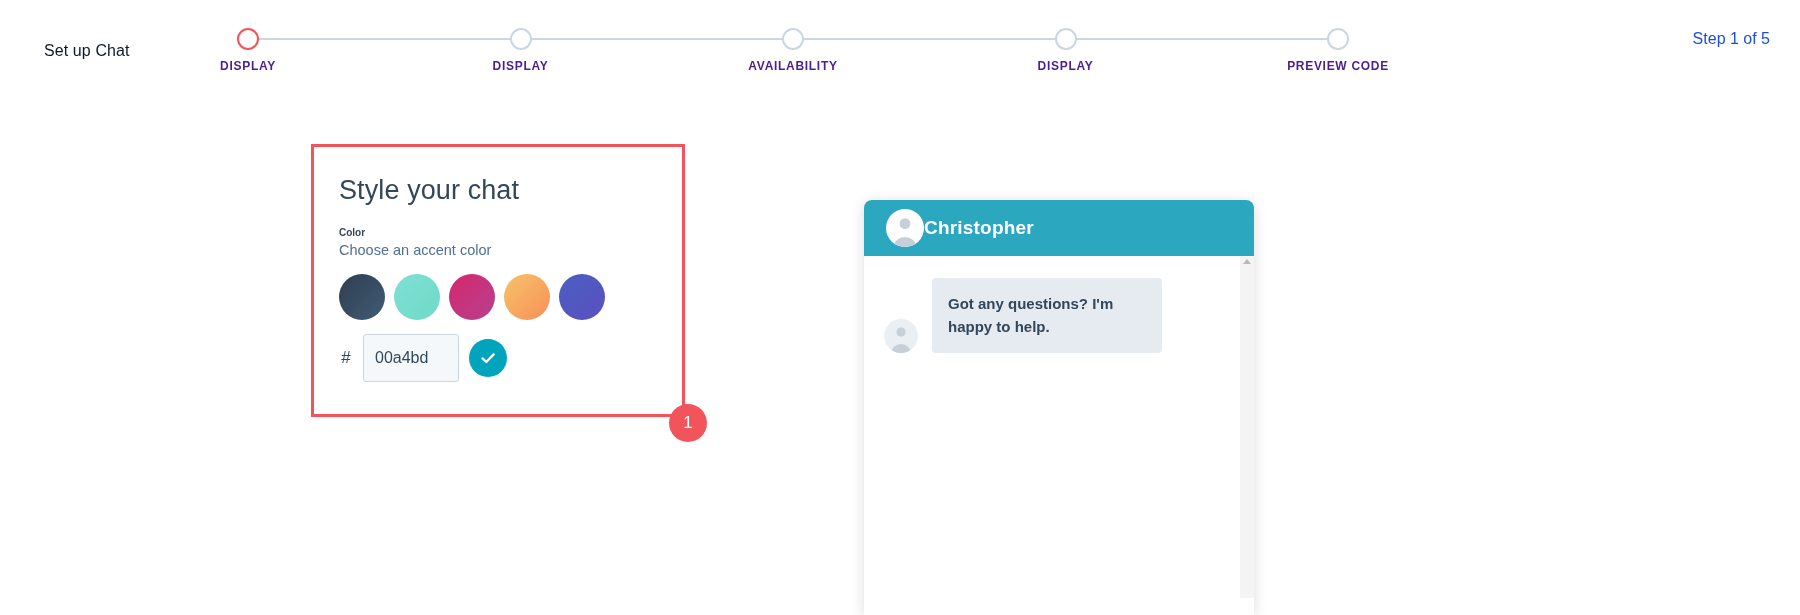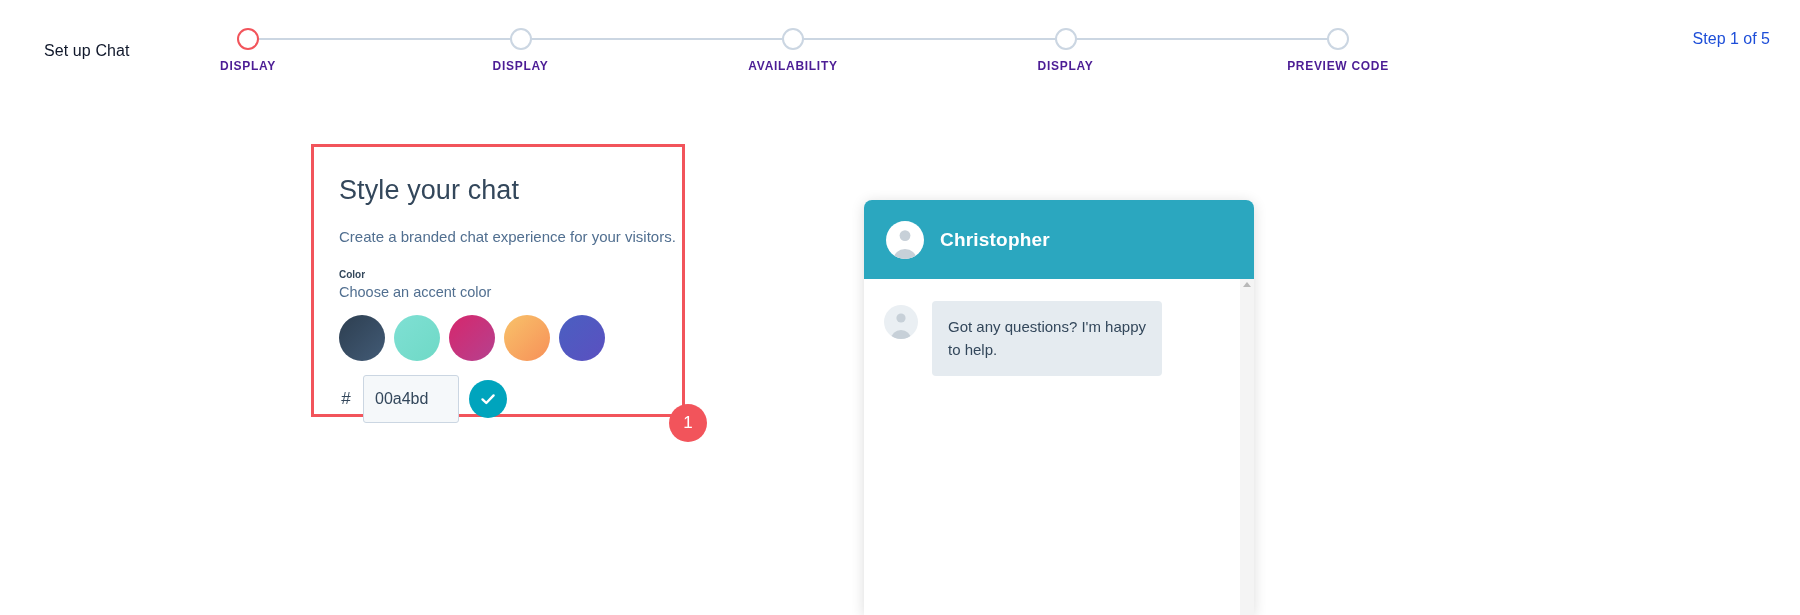--- a/index.html
+++ b/index.html
@@ -222,26 +222,25 @@
     top: 200px;
     width: 390px;
     height: 415px;
     background: #ffffff;
     border-radius: 8px 8px 0 0;
     box-shadow: 0 2px 14px rgba(0,0,0,.14);
     overflow: hidden;
   }
 
   #chat-header {
-    height: 79px;
+    height: 56px;
     background: #2ba7bf;
     display: flex;
     align-items: center;
     padding: 0 22px;
-    gap: 16px;
   }
 
   #chat-header-avatar {
     width: 38px;
     height: 38px;
     border-radius: 50%;
     background: #ffffff;
     display: flex;
     align-items: flex-end;
     justify-content: center;
@@ -259,22 +258,23 @@
   #chat-body {
     position: relative;
     height: 342px;
     background: #ffffff;
     padding: 22px 20px 0 20px;
   }
 
   #chat-message-row {
     display: flex;
     gap: 14px;
-    align-items: flex-start;
+    align-items: flex-end;
     padding-right: 26px;
+    font-weight: bold;
   }
 
   #chat-message-avatar {
     width: 34px;
     height: 34px;
     border-radius: 50%;
     background: #eaeff3;
     display: flex;
     align-items: flex-end;
     justify-content: center;
@@ -349,21 +349,20 @@
   <div id="step-counter">Step 1 of 5</div>
 </div>
 
 <div id="style-card-wrap">
   <div id="style-card-outline"></div>
 
   <div id="style-card-body">
 
     <div id="style-card-title">Style your chat</div>
 
-    <div id="style-card-subtitle">Create a branded chat experience for your visitors.</div>
 
     <div id="color-section-label">Color</div>
 
     <div id="color-section-hint">Choose an accent color</div>
 
     <div id="swatch-row">
         <div class="swatch" style="background: linear-gradient(135deg, rgb(45, 62, 80) 0%, rgb(66, 91, 118) 100%);"></div>
         <div class="swatch" style="background: linear-gradient(135deg, rgb(127, 224, 212) 0%, rgb(111, 217, 198) 100%);"></div>
         <div class="swatch" style="background: linear-gradient(135deg, rgb(214, 39, 108) 0%, rgb(181, 65, 143) 100%);"></div>
         <div class="swatch" style="background: linear-gradient(135deg, rgb(248, 194, 106) 0%, rgb(247, 144, 88) 100%);"></div>

